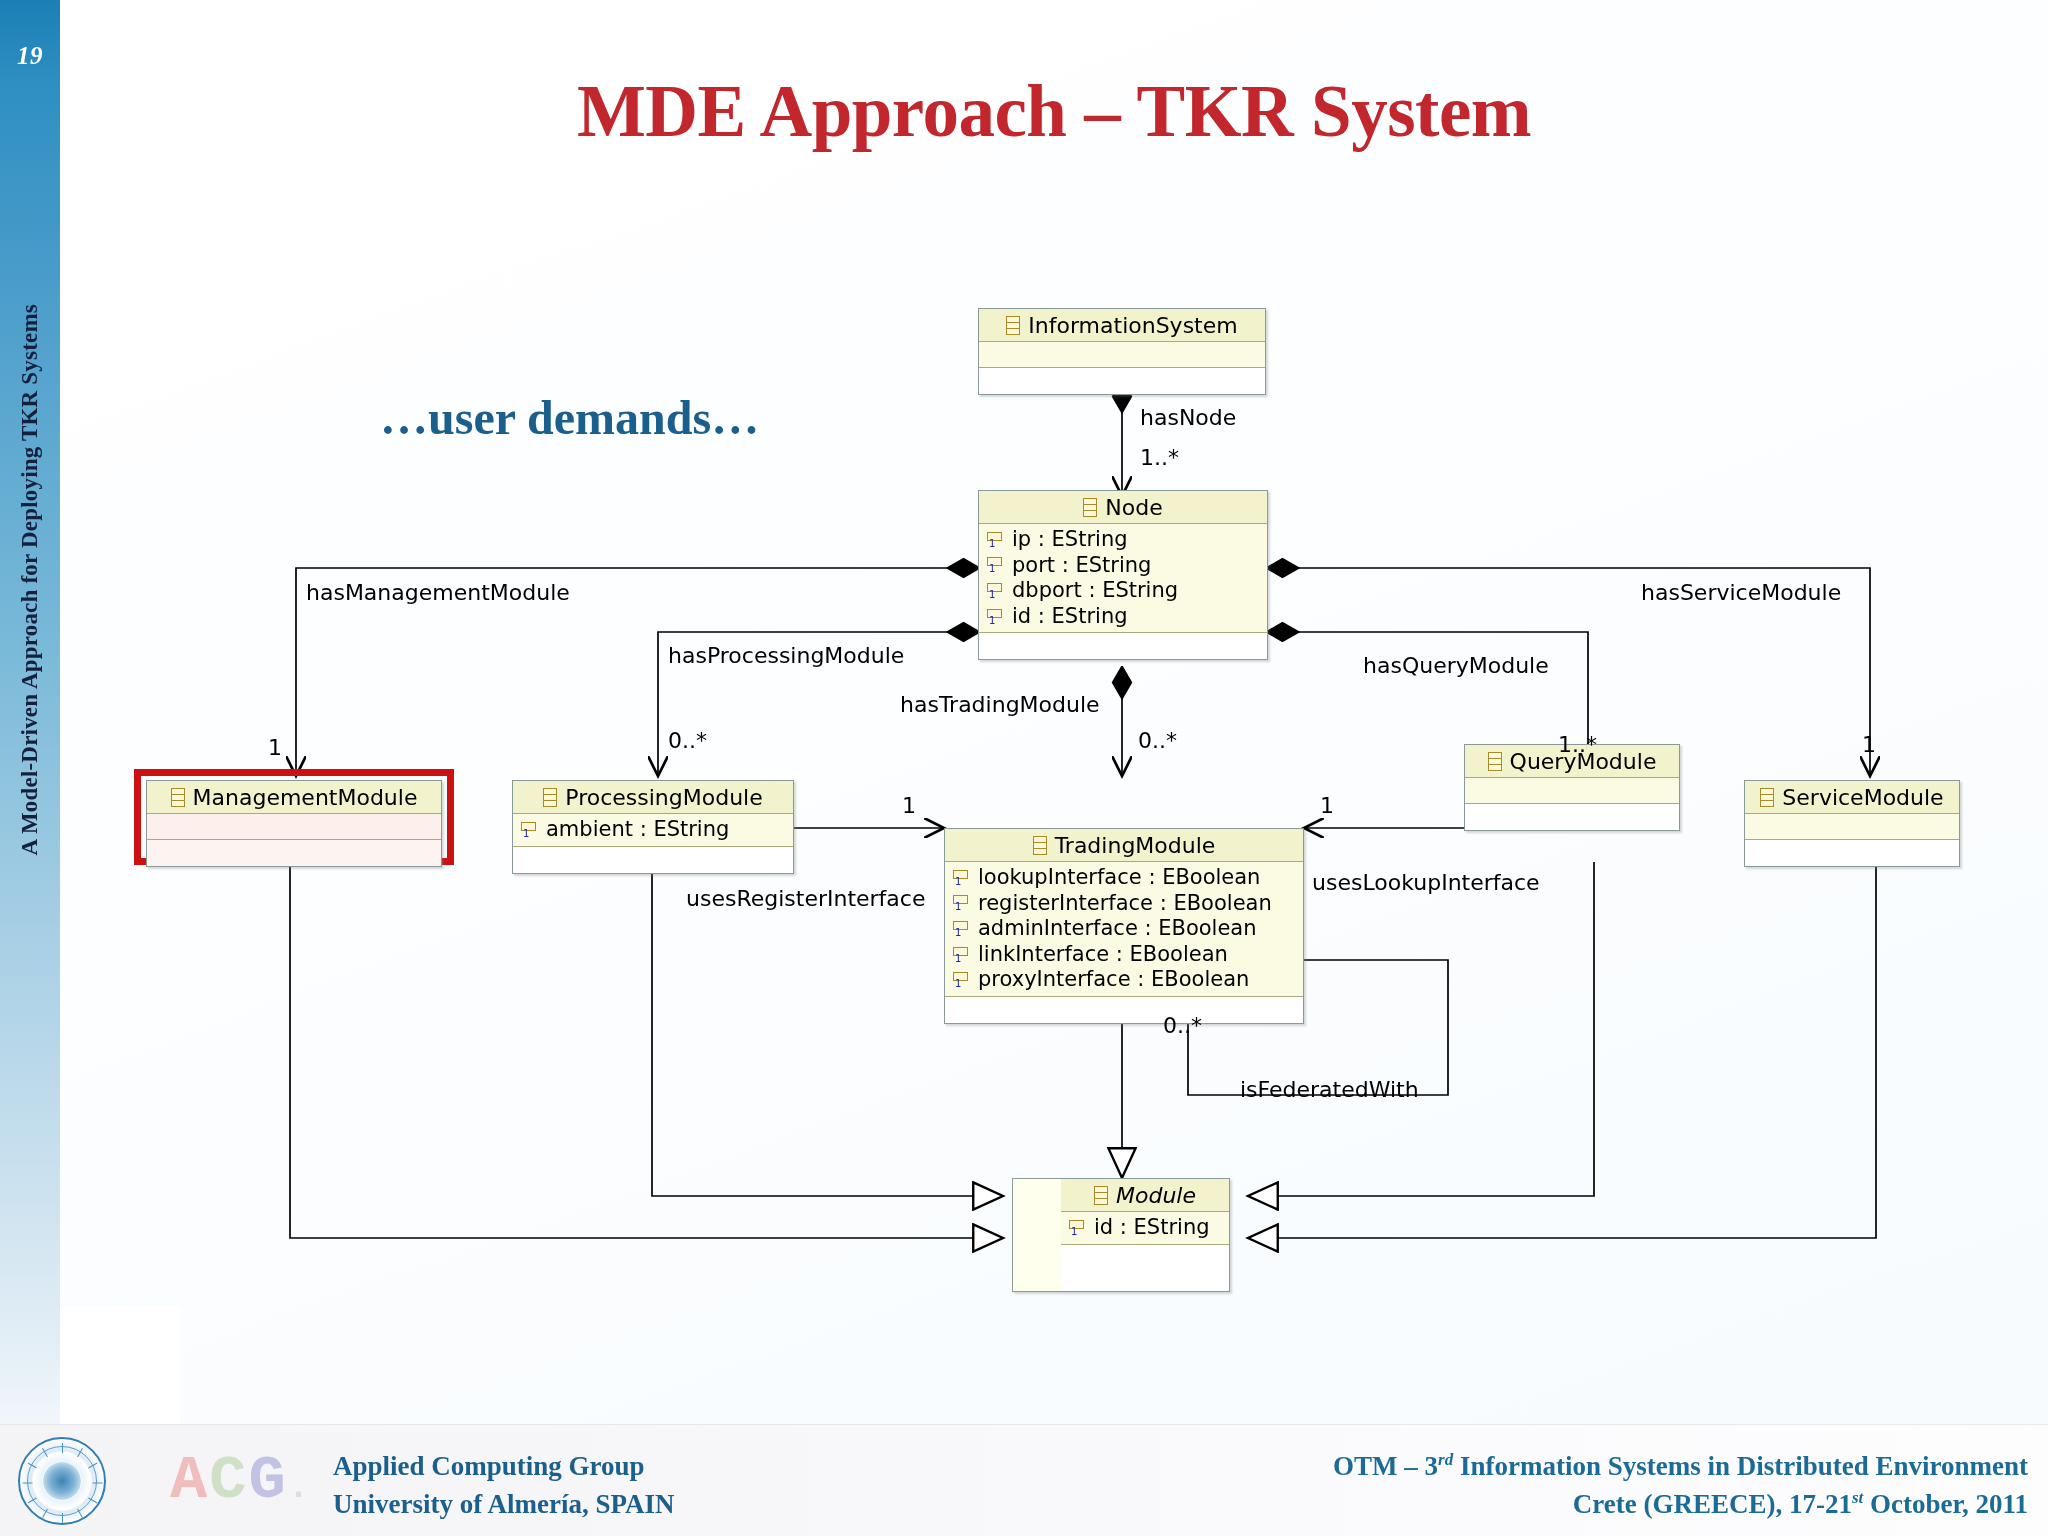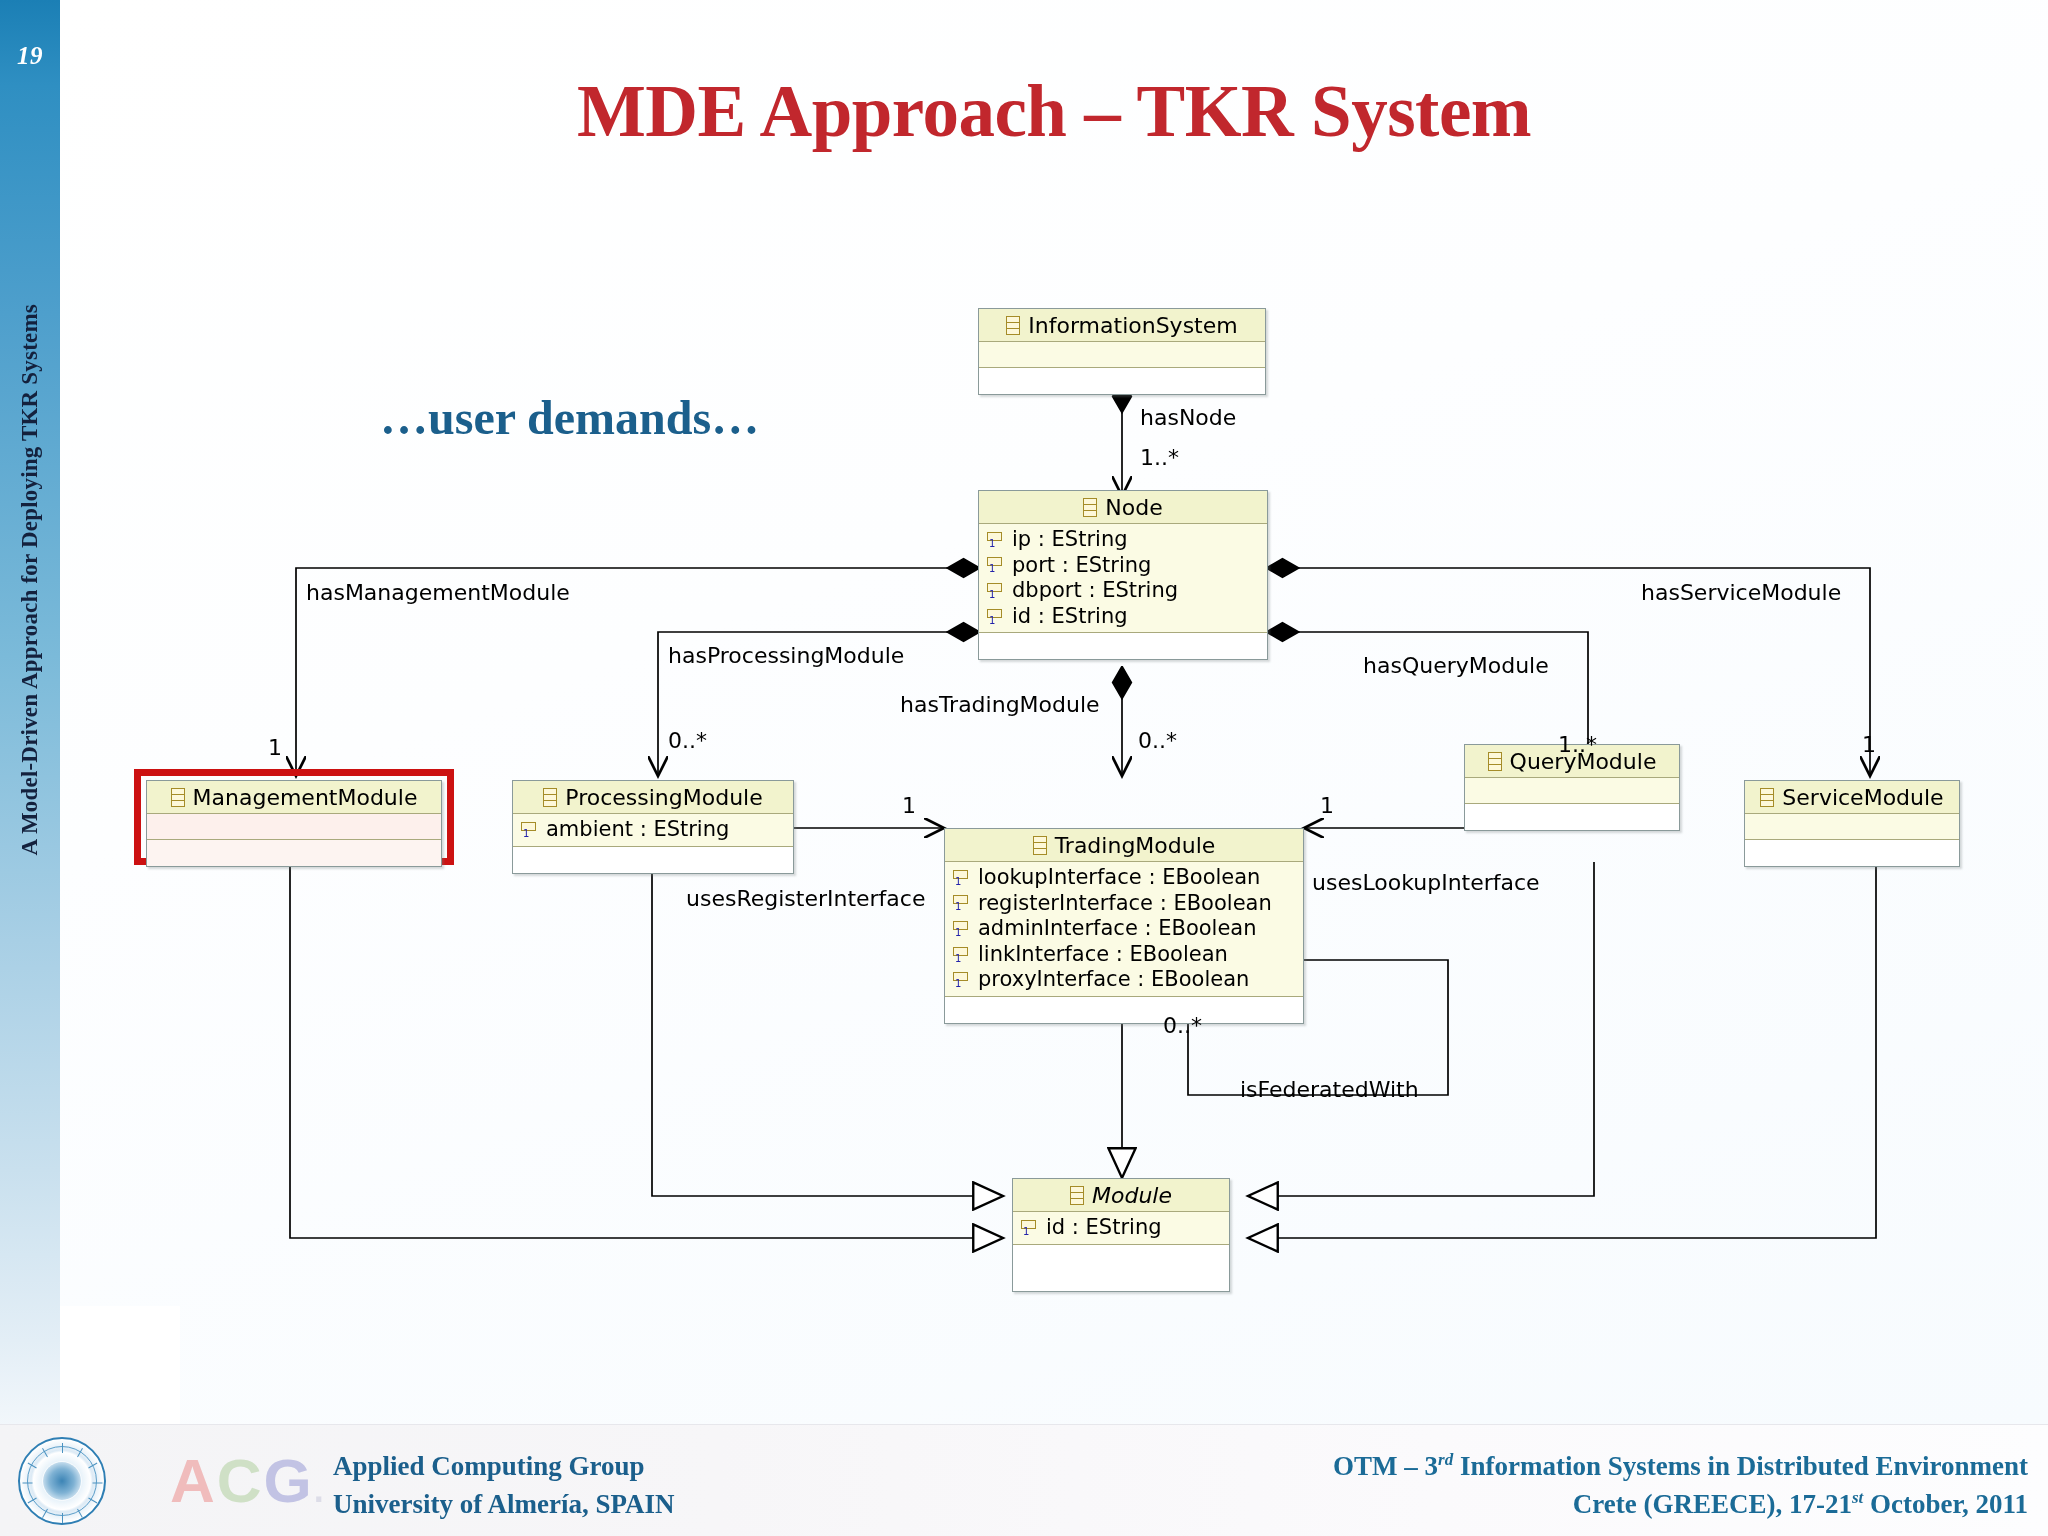--- a/index.html
+++ b/index.html
@@ -104,21 +104,21 @@
     position:absolute; left:50%; top:50%; width:38px; height:38px;
     margin:-19px 0 0 -19px; border-radius:50%;
     background: radial-gradient(circle,#3c84b5 0%,#7fb2d4 45%,#cfe3f1 75%,#ffffff 100%);
   }
   #footer-seal .tick {
     position:absolute; left:50%; top:4px; width:1px; height:10px;
     background:#4a92c0; transform-origin: 50% 40px;
   }
   #acg-logo {
     position: absolute; left: 170px; top: 20px;
-    font-family: Liberation Sans, sans-serif;
+    font-family: Liberation Mono, monospace;
     font-weight: bold; font-size: 62px;
     letter-spacing: 2px;
     white-space: nowrap;
   }
   #acg-logo .a { color:#f0bcbc; }
   #acg-logo .c { color:#cfe0c6; }
   #acg-logo .g { color:#c2c3e4; }
   #acg-logo .dot { color:#dddde8; font-size:36px; }
   #footer-left-text {
     position: absolute; left: 333px; top: 22px;
@@ -427,21 +427,21 @@
 
     <div class="uml-class" style="left:1744px; top:780px; width:216px;">
       <div class="hdr">
         <span class="ico-class"></span>
         <span class="cname">ServiceModule</span>
       </div>
       <div class="attrs"></div>
       <div class="ops"></div>
     </div>
 
-    <div class="uml-class" style="left:1012px; top:1178px; width:218px;">
+    <div class="uml-class" style="left:1012px; top:1178px; width:218px;padding-left:48px;">
       <div class="hdr">
         <span class="ico-class"></span>
         <span class="cname abstract">Module</span>
       </div>
       <div class="attrs">
         <div class="attr">
           <span class="ico-attr">
               <span class="box"></span>
               <span class="one">1</span>
             </span>

